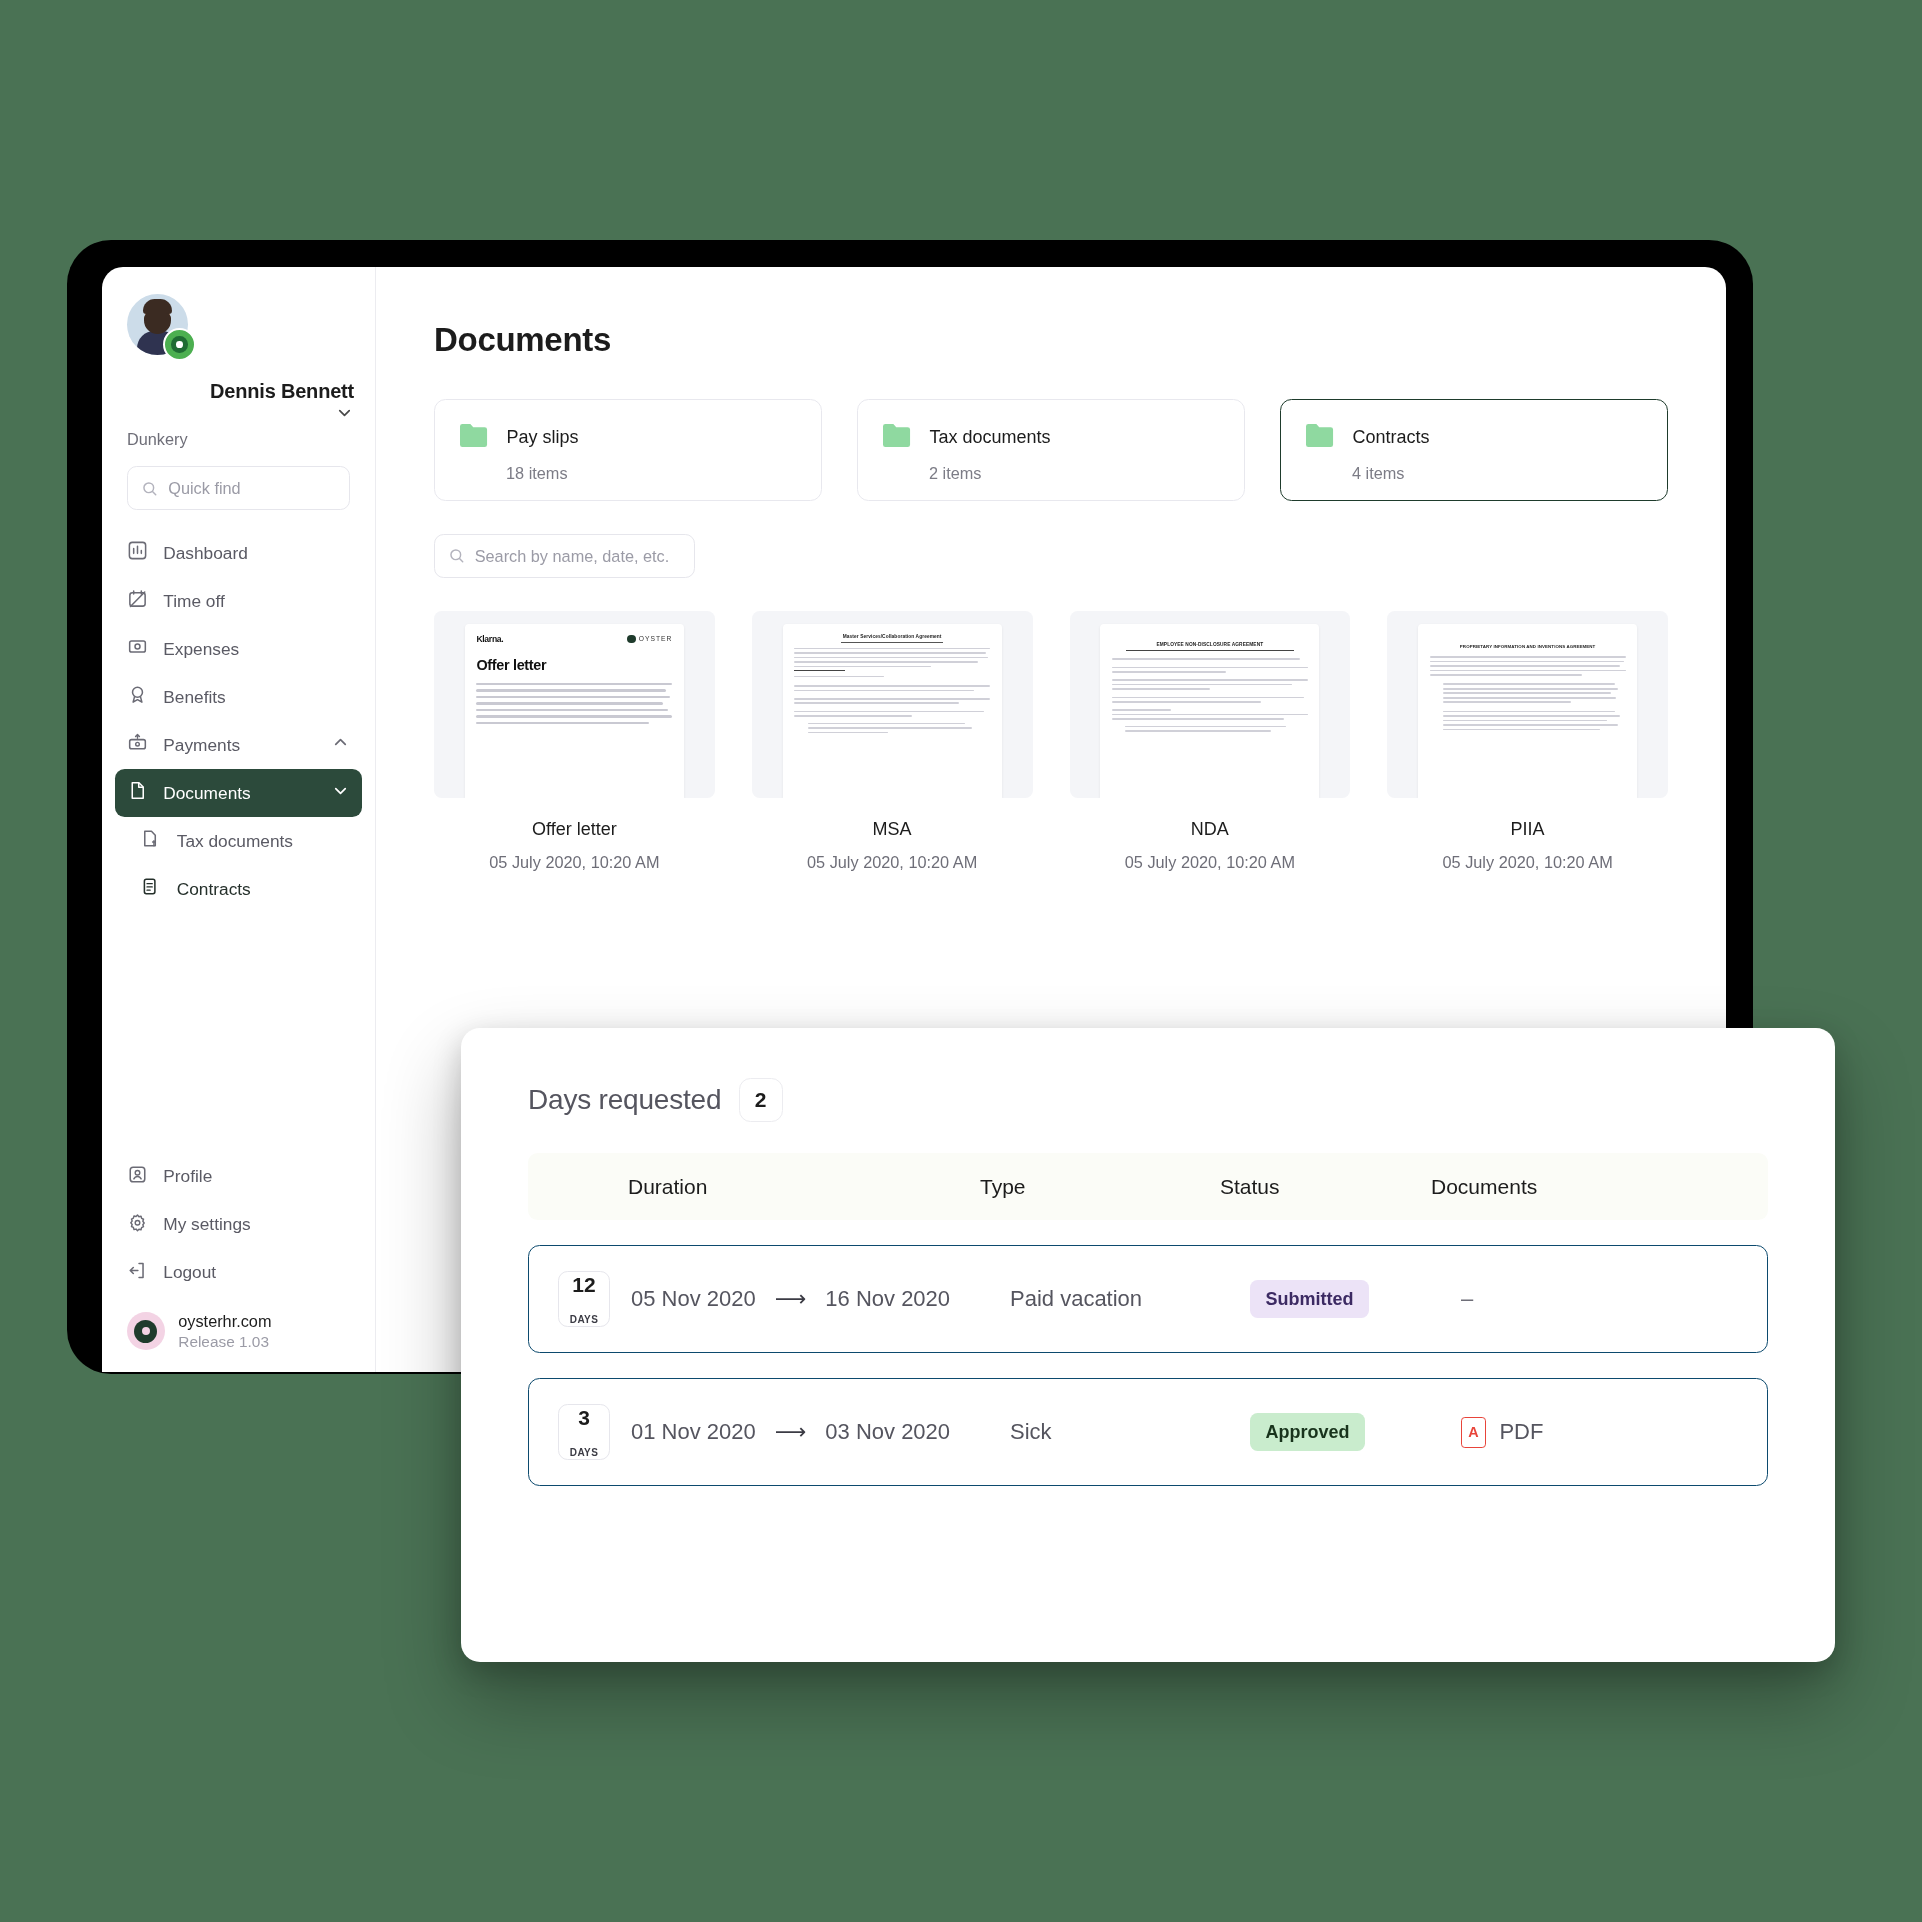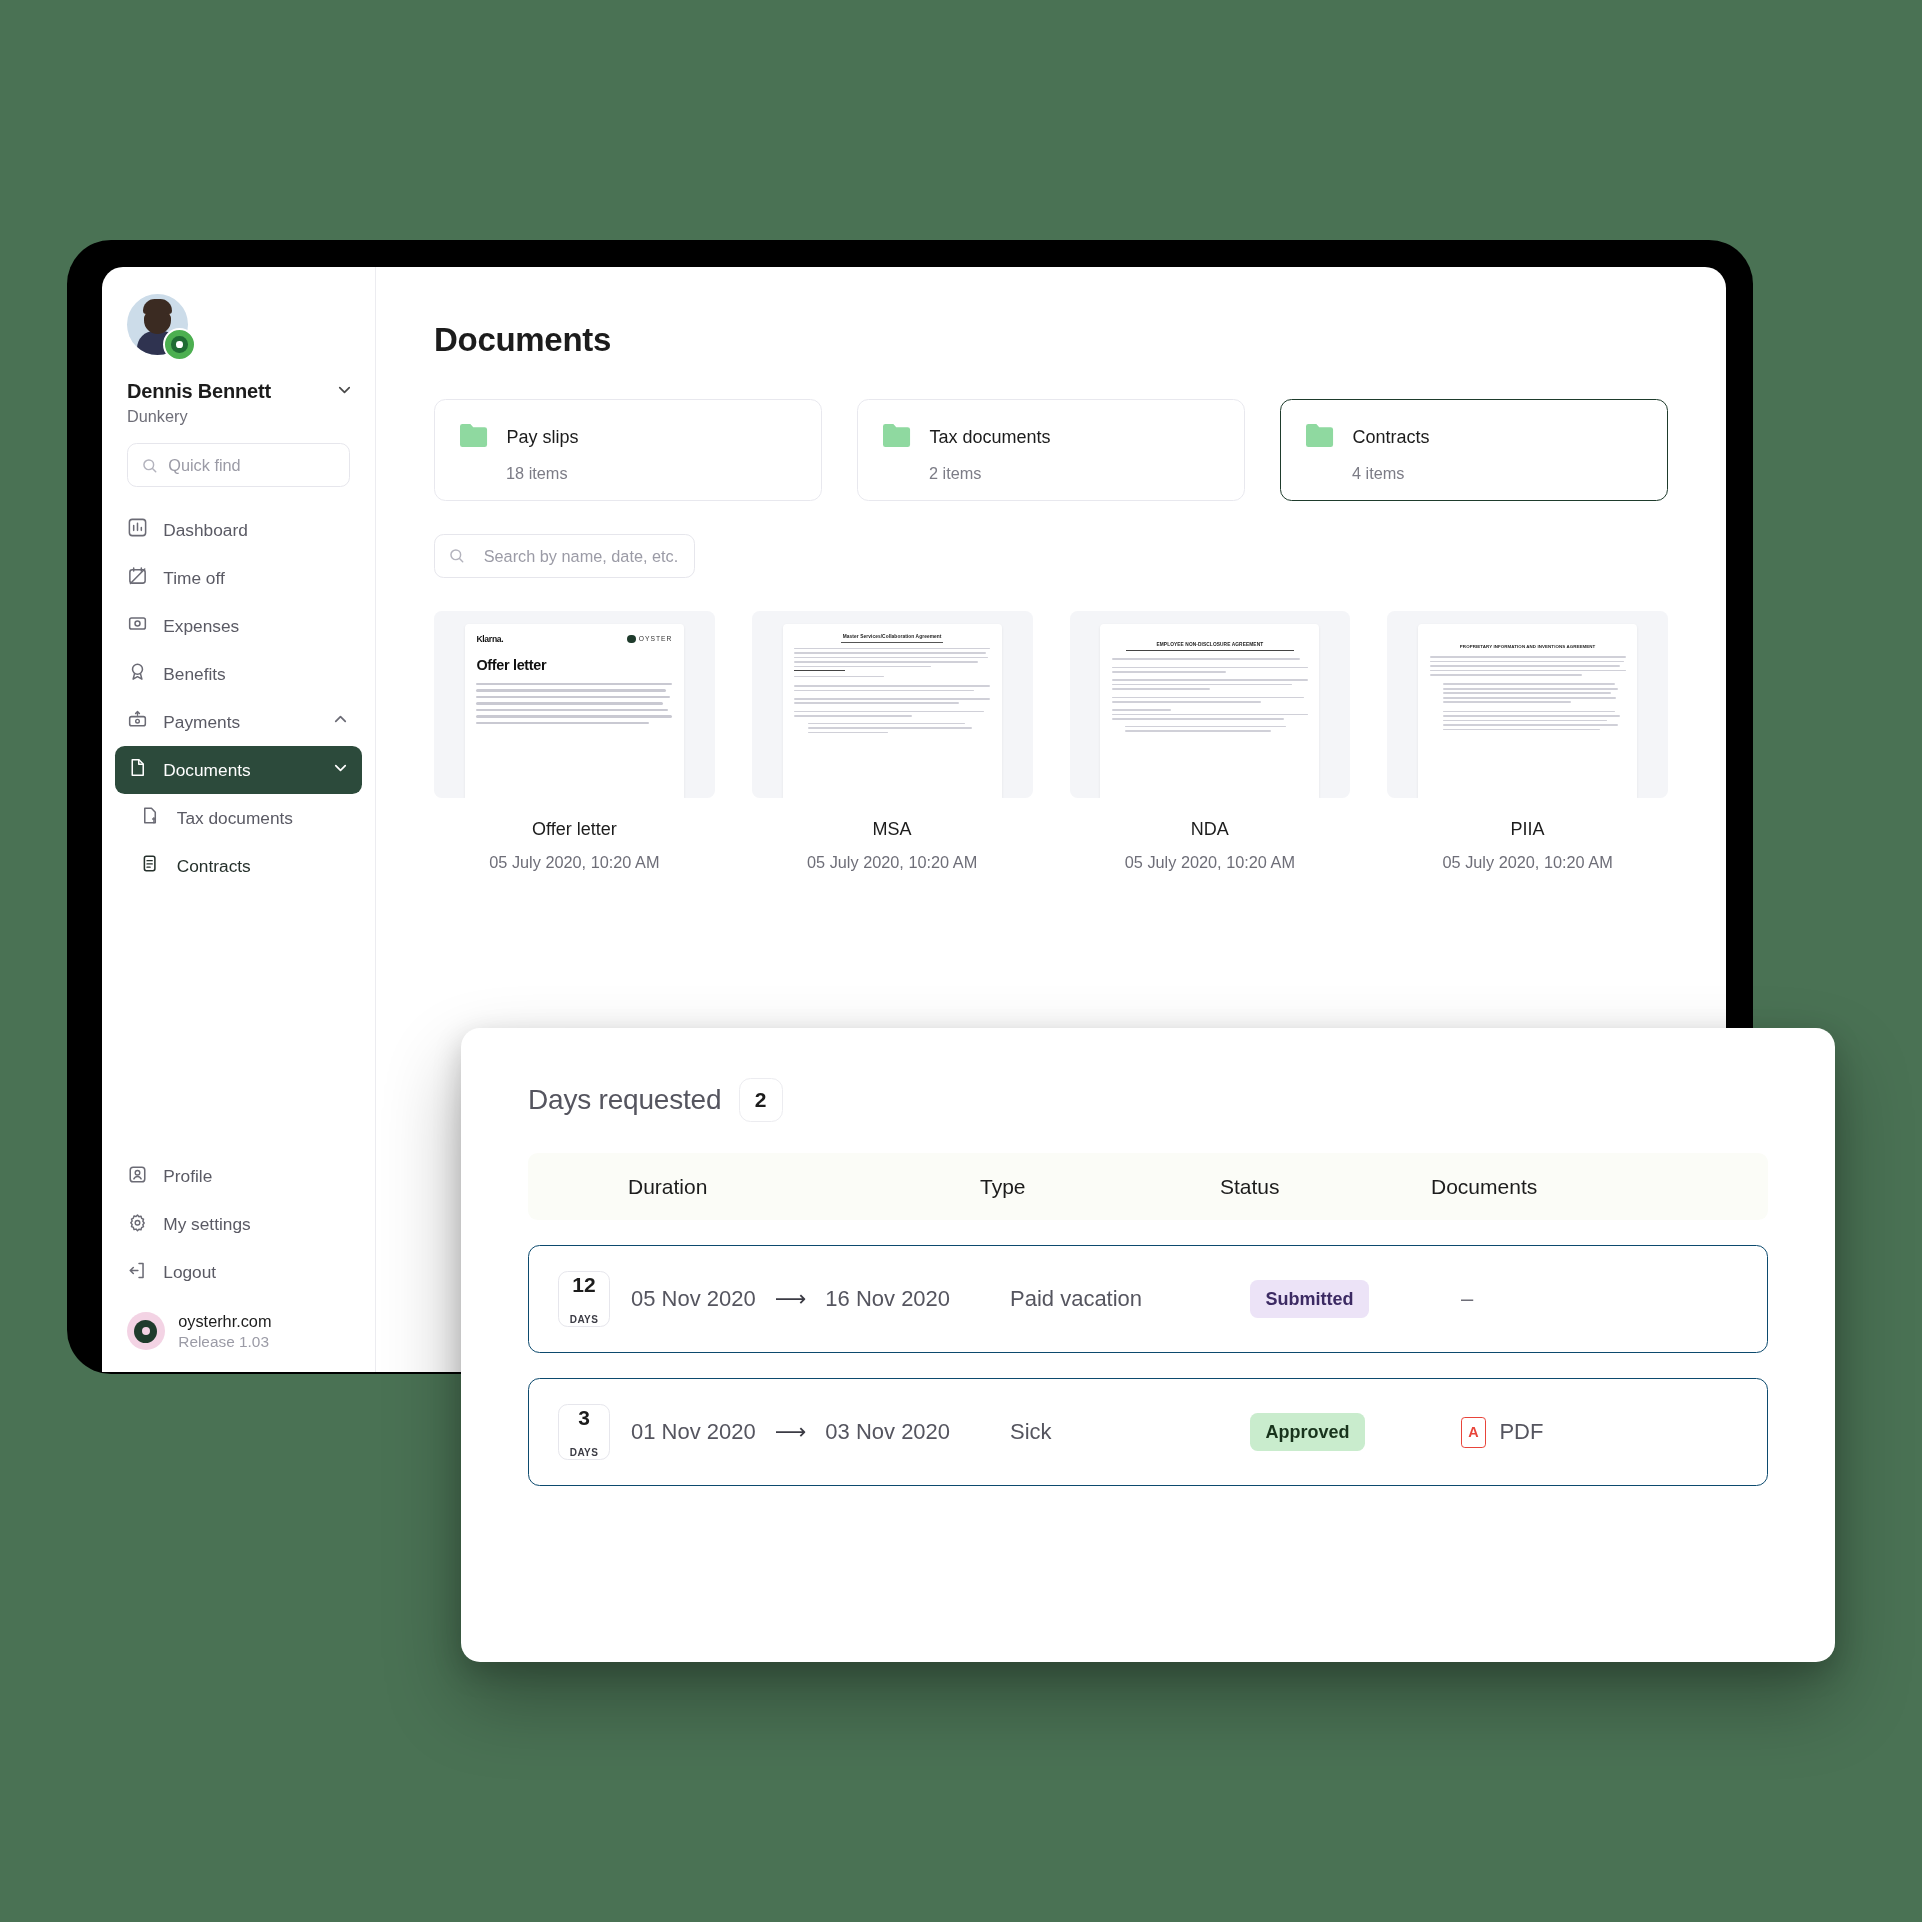--- a/index.html
+++ b/index.html
@@ -47,21 +47,21 @@
   .av-body { position:absolute; left:9.6px; top:37px; width:42px; height:29px; border-radius:17.3px 17.3px 0 0; background:#2f3350; }
   .badge-oyster {
     position: absolute; right: 0; bottom: 1.9px;
     width: 33px; height: 33px; border-radius: 50%;
     background: #4caf50; border: 2.9px solid #fff;
     display: flex; align-items: center; justify-content: center;
   }
   .badge-oyster .ring { width: 16.3px; height: 16.3px; border-radius: 50%; background: #1f6b33; display:flex; align-items:center; justify-content:center;}
   .badge-oyster .dot { width: 6.7px; height: 6.7px; border-radius: 50%; background: #fff; }
 
-  .user-row { display: flex; align-items: center; padding: 0 21px 0 25px; }
+  .user-row { display: flex; align-items: flex-end; padding: 0 21px 0 25px; flex-direction: column; }
   .user-name { font-size: 20px; font-weight: 700; color: #1c1c1c; letter-spacing: -0.2px; }
   .chev { margin-left: auto; color: #4a4a4a; }
   .user-company { font-size: 16.3px; color: #6e6e78; padding: 3.8px 25px 0 25px; }
 
   .quickfind {
     margin: 17.3px 25px 0 25px;
     height: 44px; border: 1px solid #e6e6ec; border-radius: 9.6px;
     display: flex; align-items: center; gap: 9.6px; padding: 0 13.4px;
   }
   .quickfind span.ph { font-size: 16.3px; color: #9b9ba6; }
@@ -97,21 +97,21 @@
     padding: 21px 23px; background: #fff;
   }
   .folder.selected { border: 1.9px solid #1e3b2c; }
   .folder-top { display: flex; align-items: center; gap: 15.4px; }
   .folder-name { font-size: 18px; color: #1c1c1c; }
   .folder-count { font-size: 16.3px; color: #7c7c86; margin-top: 9.6px; margin-left: 48px; }
 
   .searchbar {
     margin-top: 33px; width: 261px; height: 44px;
     border: 1px solid #e6e6ec; border-radius: 9.6px;
-    display: flex; align-items: center; gap: 18px; padding: 0 13.4px;
+    display: flex; align-items: center; gap: 9px; padding: 0 13.4px;
   }
   .searchbar .ph { font-size: 16.3px; color: #9b9ba6; }
 
   .docs { display: flex; gap: 37px; margin-top: 33px; }
   .doc { flex: 1; }
   .doc-thumb {
     height: 187px; background: #f4f5f8; border-radius: 7.7px;
     display: flex; align-items: flex-start; justify-content: center;
     padding-top: 13.4px; overflow: hidden;
   }

